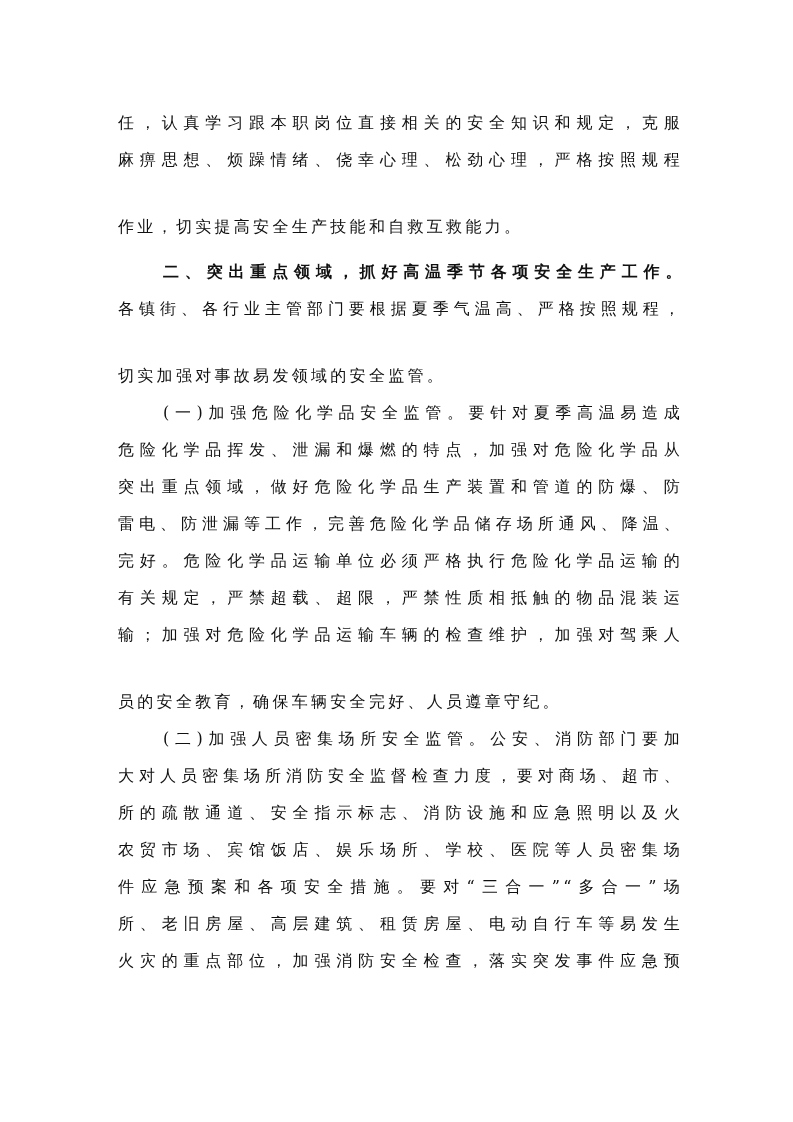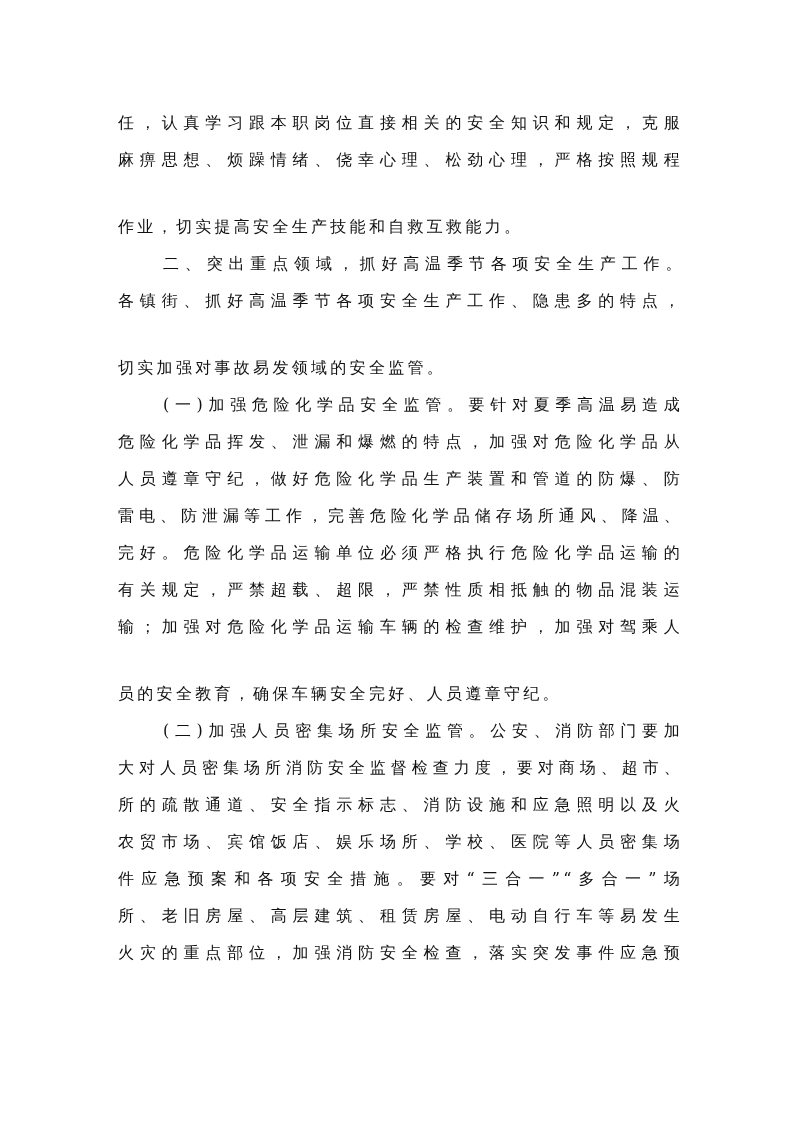--- a/index.html
+++ b/index.html
@@ -33,45 +33,46 @@
     }
     .line.last {
       text-align-last: left;
       margin-top: 30px;
     }
     .line.indent {
       padding-left: 45px;
     }
     .line.heading {
       font-family: "DejaVu Sans", "Liberation Sans", sans-serif;
-      font-weight: normal;
+      font-weight: bold;
       letter-spacing: 1.6px;
+      margin-top: 8px;
     }
   </style>
 </head>
 <body>
 
 <div class="page">
 
   <div>
     <div class="line">任，认真学习跟本职岗位直接相关的安全知识和规定，克服</div>
     <div class="line">麻痹思想、烦躁情绪、侥幸心理、松劲心理，严格按照规程</div>
     <div class="line last">作业，切实提高安全生产技能和自救互救能力。</div>
   </div>
 
   <div>
     <div class="line indent heading">二、突出重点领域，抓好高温季节各项安全生产工作。</div>
-    <div class="line">各镇街、抓好高温季节各项安全生产工作、隐患多的特点，</div>
+    <div class="line">各镇街、各行业主管部门要根据夏季气温高、严格按照规程，</div>
     <div class="line last">切实加强对事故易发领域的安全监管。</div>
   </div>
 
   <div>
     <div class="line indent">(一)加强危险化学品安全监管。要针对夏季高温易造成</div>
     <div class="line">危险化学品挥发、泄漏和爆燃的特点，加强对危险化学品从</div>
-    <div class="line">人员遵章守纪，做好危险化学品生产装置和管道的防爆、防</div>
+    <div class="line">突出重点领域，做好危险化学品生产装置和管道的防爆、防</div>
     <div class="line">雷电、防泄漏等工作，完善危险化学品储存场所通风、降温、</div>
     <div class="line">完好。危险化学品运输单位必须严格执行危险化学品运输的</div>
     <div class="line">有关规定，严禁超载、超限，严禁性质相抵触的物品混装运</div>
     <div class="line">输；加强对危险化学品运输车辆的检查维护，加强对驾乘人</div>
     <div class="line last">员的安全教育，确保车辆安全完好、人员遵章守纪。</div>
   </div>
 
   <div>
     <div class="line indent">(二)加强人员密集场所安全监管。公安、消防部门要加</div>
     <div class="line">大对人员密集场所消防安全监督检查力度，要对商场、超市、</div>

